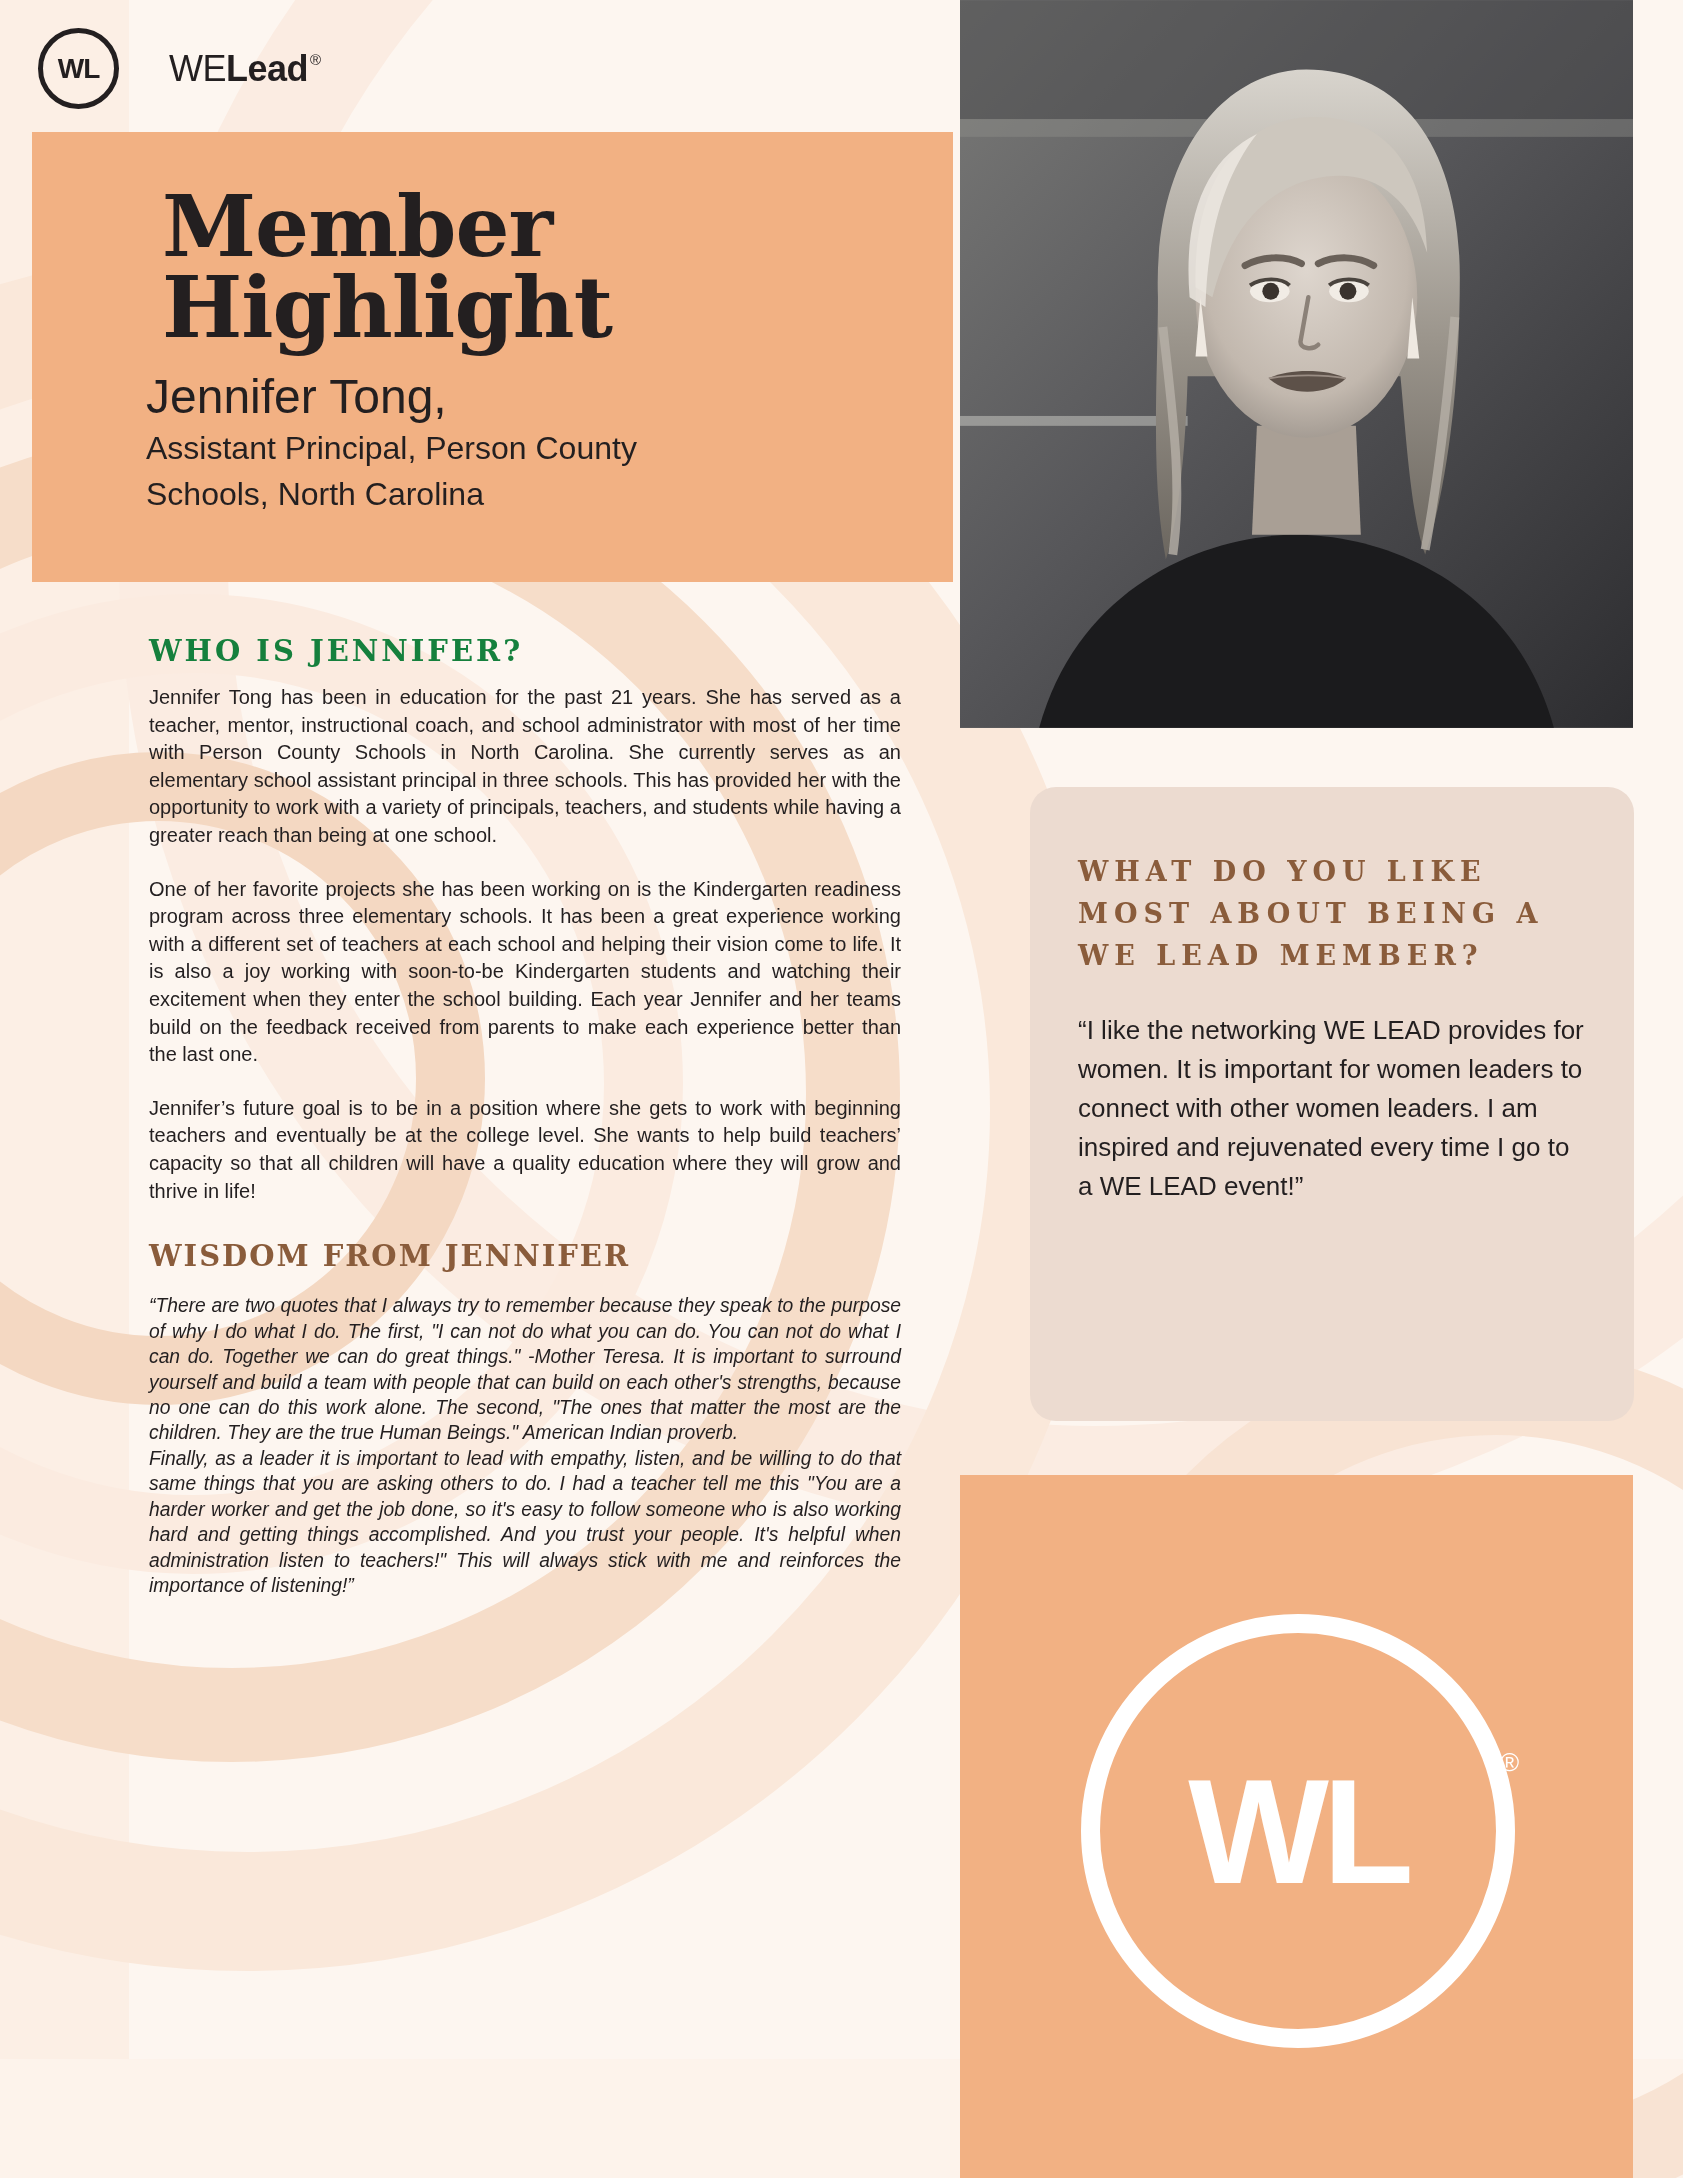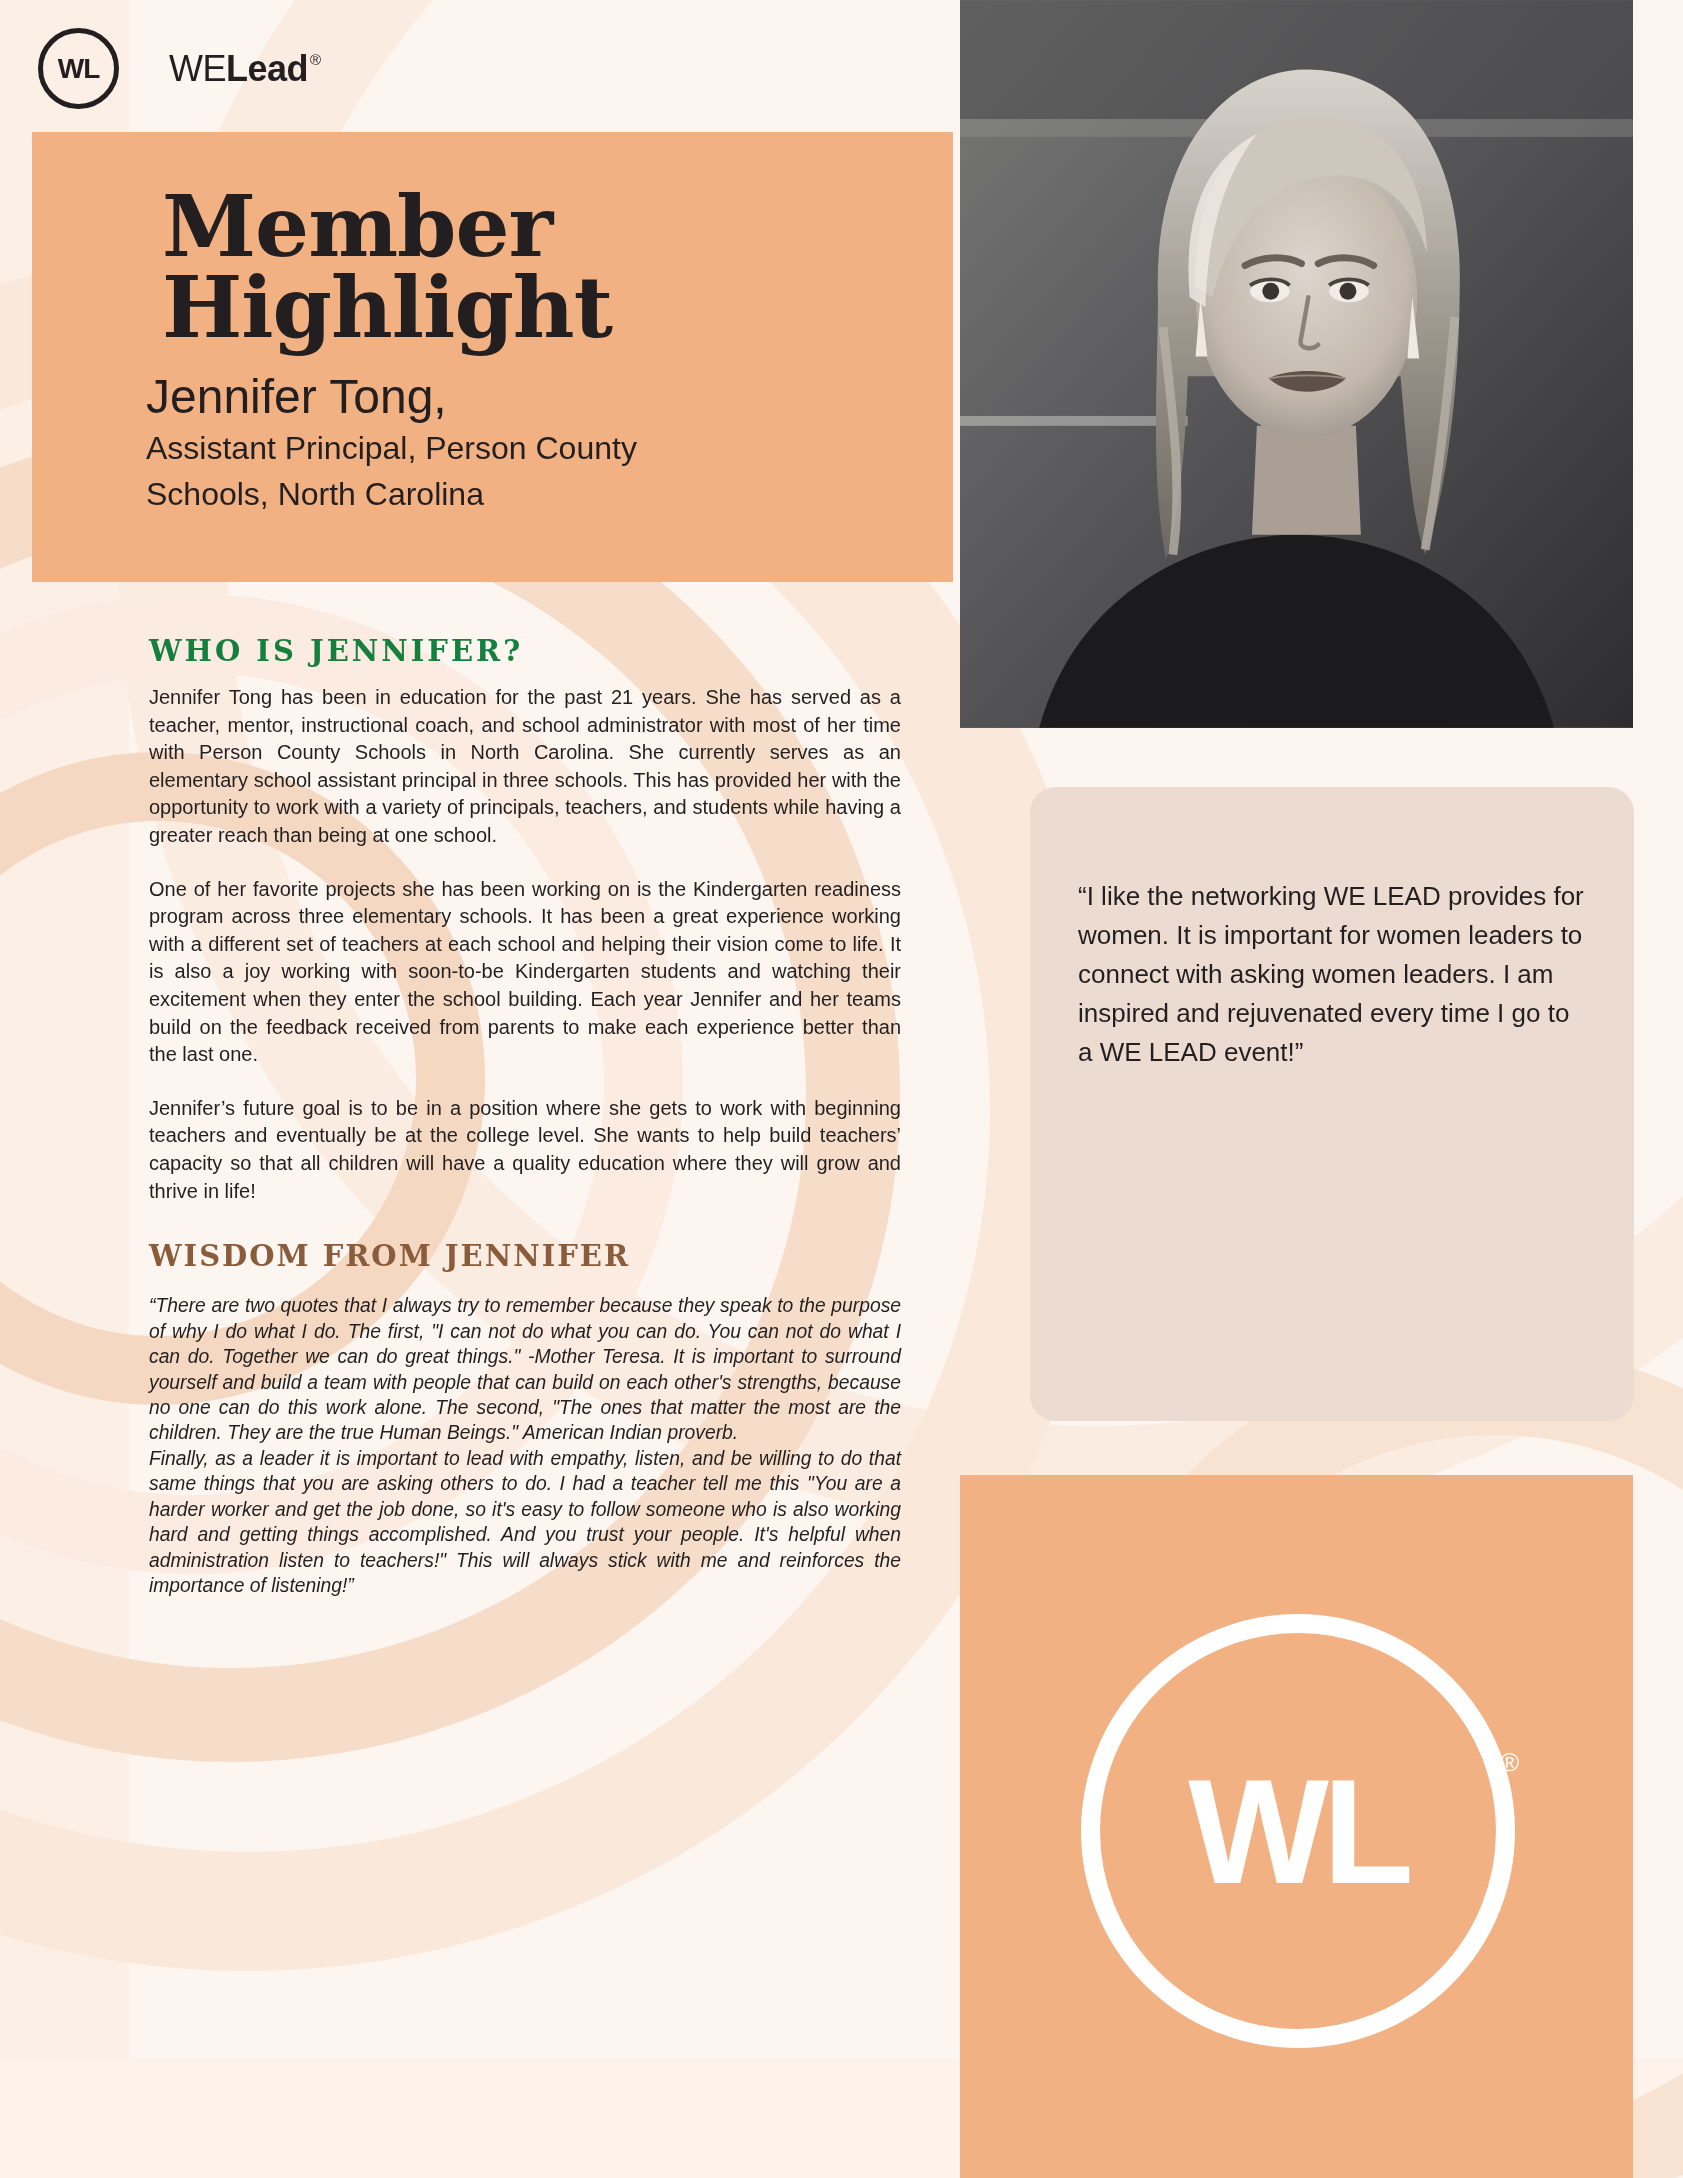--- a/index.html
+++ b/index.html
@@ -373,21 +373,22 @@
   <p class="para">Jennifer Tong has been in education for the past 21 years. She has served as a teacher, mentor, instructional coach, and school administrator with most of her time with Person County Schools in North Carolina. She currently serves as an elementary school assistant principal in three schools. This has provided her with the opportunity to work with a variety of principals, teachers, and students while having a greater reach than being at one school.</p>
   <p class="para">One of her favorite projects she has been working on is the Kindergarten readiness program across three elementary schools. It has been a great experience working with a different set of teachers at each school and helping their vision come to life. It is also a joy working with soon-to-be Kindergarten students and watching their excitement when they enter the school building. Each year Jennifer and her teams build on the feedback received from parents to make each experience better than the last one.</p>
   <p class="para">Jennifer’s future goal is to be in a position where she gets to work with beginning teachers and eventually be at the college level. She wants to help build teachers’ capacity so that all children will have a quality education where they will grow and thrive in life!</p>
 
   <h2 class="wisdom-head">WISDOM FROM JENNIFER</h2>
   <p class="quote tight">“There are two quotes that I always try to remember because they speak to the purpose of why I do what I do. The first, "I can not do what you can do. You can not do what I can do. Together we can do great things." -Mother Teresa. It is important to surround yourself and build a team with people that can build on each other's strengths, because no one can do this work alone. The second, "The ones that matter the most are the children. They are the true Human Beings." American Indian proverb.</p>
   <p class="quote tight">Finally, as a leader it is important to lead with empathy, listen, and be willing to do that same things that you are asking others to do. I had a teacher tell me this "You are a harder worker and get the job done, so it's easy to follow someone who is also working hard and getting things accomplished. And you trust your people. It's helpful when administration listen to teachers!" This will always stick with me and reinforces the importance of listening!”</p>
 </div>
 
 <div class="side-card">
-  <p class="side-quote">“I like the networking WE LEAD provides for women. It is important for women leaders to connect with asking women leaders. I am inspired and rejuvenated every time I go to a WE LEAD event!”</p>
+  <h2 class="side-head">WHAT DO YOU LIKE MOST ABOUT BEING A WE LEAD MEMBER?</h2>
+  <p class="side-quote">“I like the networking WE LEAD provides for women. It is important for women leaders to connect with other women leaders. I am inspired and rejuvenated every time I go to a WE LEAD event!”</p>
 </div>
 
 <div class="logo-block">
   <div class="logo-big">
     <span class="logo-big-text">WL</span>
   </div>
   <span class="logo-reg">®</span>
 </div>
 
 

